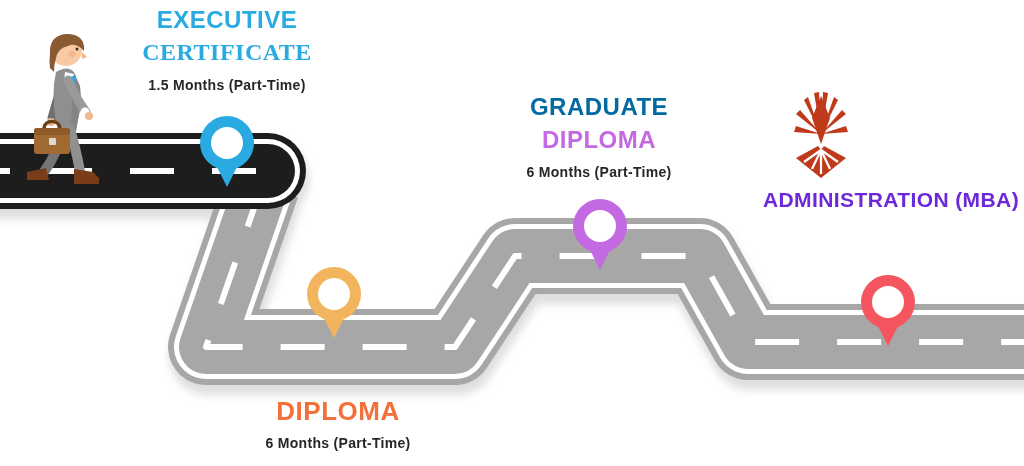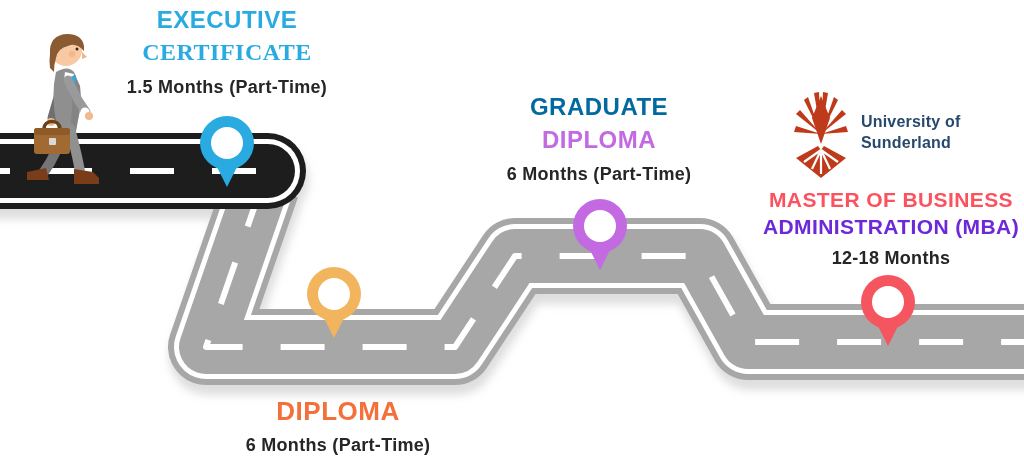--- a/index.html
+++ b/index.html
@@ -9,21 +9,21 @@
   }
   .road-svg,.pin,.man-svg,.uni-logo{position:absolute;}
   .road-svg{left:0;top:0;z-index:1;}
   .pin{z-index:3;}
   .man-svg{left:16px;top:28px;z-index:4;}
   .stop{position:absolute;transform:translateX(-50%);text-align:center;z-index:5;white-space:nowrap;}
   .title{font-weight:800;font-size:24px;line-height:33px;letter-spacing:.5px;}
   .title span{display:block;}
   .t26{font-size:26px;line-height:32px;}
   .t21{font-size:21px;line-height:27px;letter-spacing:.4px;}
-  .subtitle{font-weight:800;font-size:18px;letter-spacing:.3px;color:#262626;margin-top:8px;}
+  .subtitle{font-weight:800;font-size:14px;letter-spacing:.3px;color:#262626;margin-top:8px;}
   .uni-text{position:absolute;left:861px;top:111px;z-index:5;font-weight:800;font-size:16px;line-height:21px;letter-spacing:.2px;}
   .uni-logo{left:792px;top:90px;z-index:5;}
 </style>
 </head>
 <body>
 
 <div class="stage">
 
   <svg class="road-svg" width="1024" height="466" viewBox="0 0 1024 466">
     <defs>
@@ -124,24 +124,22 @@
   <div class="stop" style="left:599px;top:90px;">
     <div class="title">
       <span style="color: #0369a1; text-align: center;">GRADUATE</span>
       <span style="color: rgb(195, 106, 226);">DIPLOMA</span>
     </div>
     <div class="subtitle">6 Months (Part-Time)</div>
   </div>
 
   <div class="stop" style="left:891px;top:186px;">
     <div class="title t21">
-      <span style="color: rgb(251, 82, 94);">MASTER OF BUSINESS</span>
       <span style="color: #6d28d9;">ADMINISTRATION (MBA)</span>
     </div>
-    <div class="subtitle">12-18 Months</div>
   </div>
 
   <svg class="uni-logo" width="62" height="92" viewBox="0 0 62 92">
     <g fill="#BE3A1B">
       <polygon points="29,44 2,42 4,36"></polygon>
       <polygon points="29,44 4,24 8,20"></polygon>
       <polygon points="29,44 12,10 16,7"></polygon>
       <polygon points="29,44 22,3 27,2"></polygon>
       <polygon points="29,44 31,2 36,3"></polygon>
       <polygon points="29,44 42,7 46,10"></polygon>
@@ -151,18 +149,14 @@
       <polygon points="4,68 26,56 29,60 32,56 54,68 29,88"></polygon>
     </g>
     <g stroke="#FFFFFF" stroke-width="2.2">
       <line x1="29" y1="60" x2="12" y2="72"></line>
       <line x1="29" y1="60" x2="20" y2="79"></line>
       <line x1="29" y1="60" x2="29" y2="84"></line>
       <line x1="29" y1="60" x2="38" y2="79"></line>
       <line x1="29" y1="60" x2="46" y2="72"></line>
     </g>
   </svg>
-  <div class="uni-text">
-    <div style="color: rgb(39, 73, 109);">University of</div>
-    <div style="color: rgb(39, 73, 109);">Sunderland</div>
-  </div>
 
 </div>
 
 </body></html>

